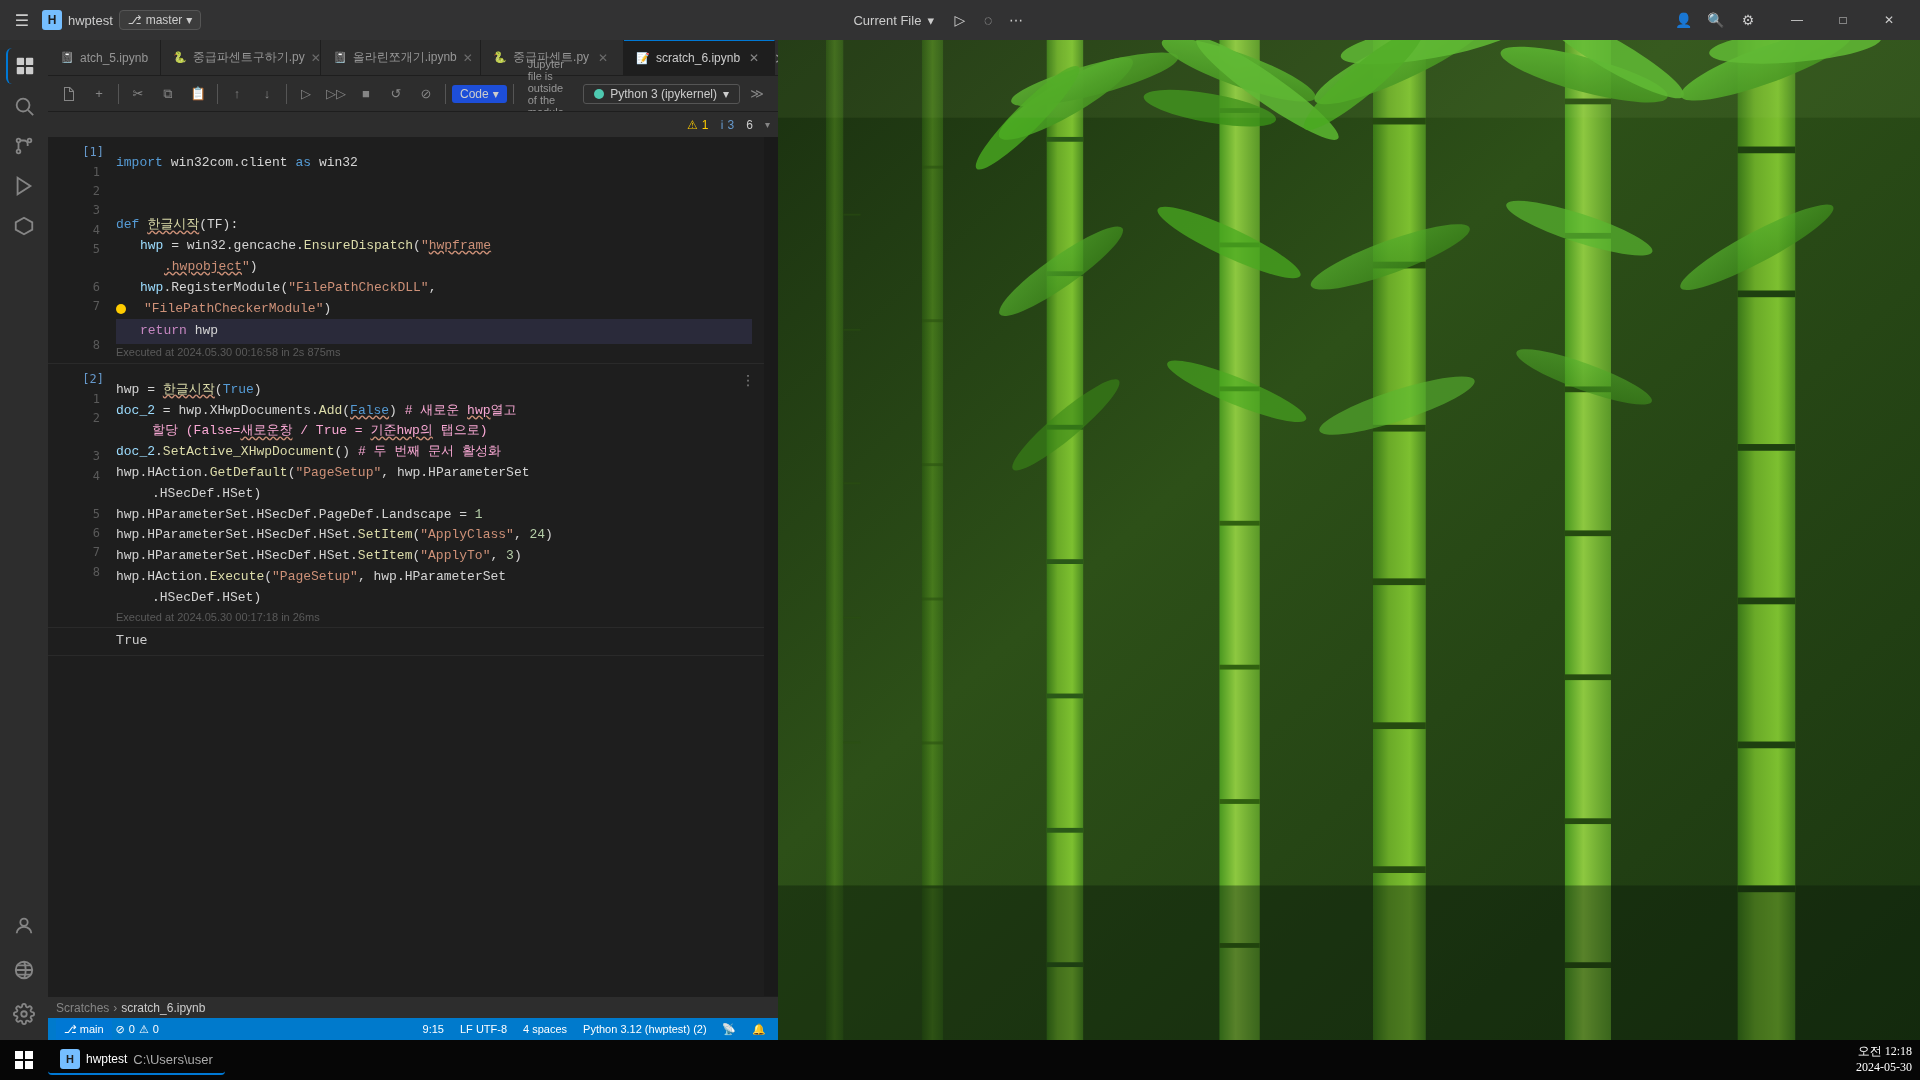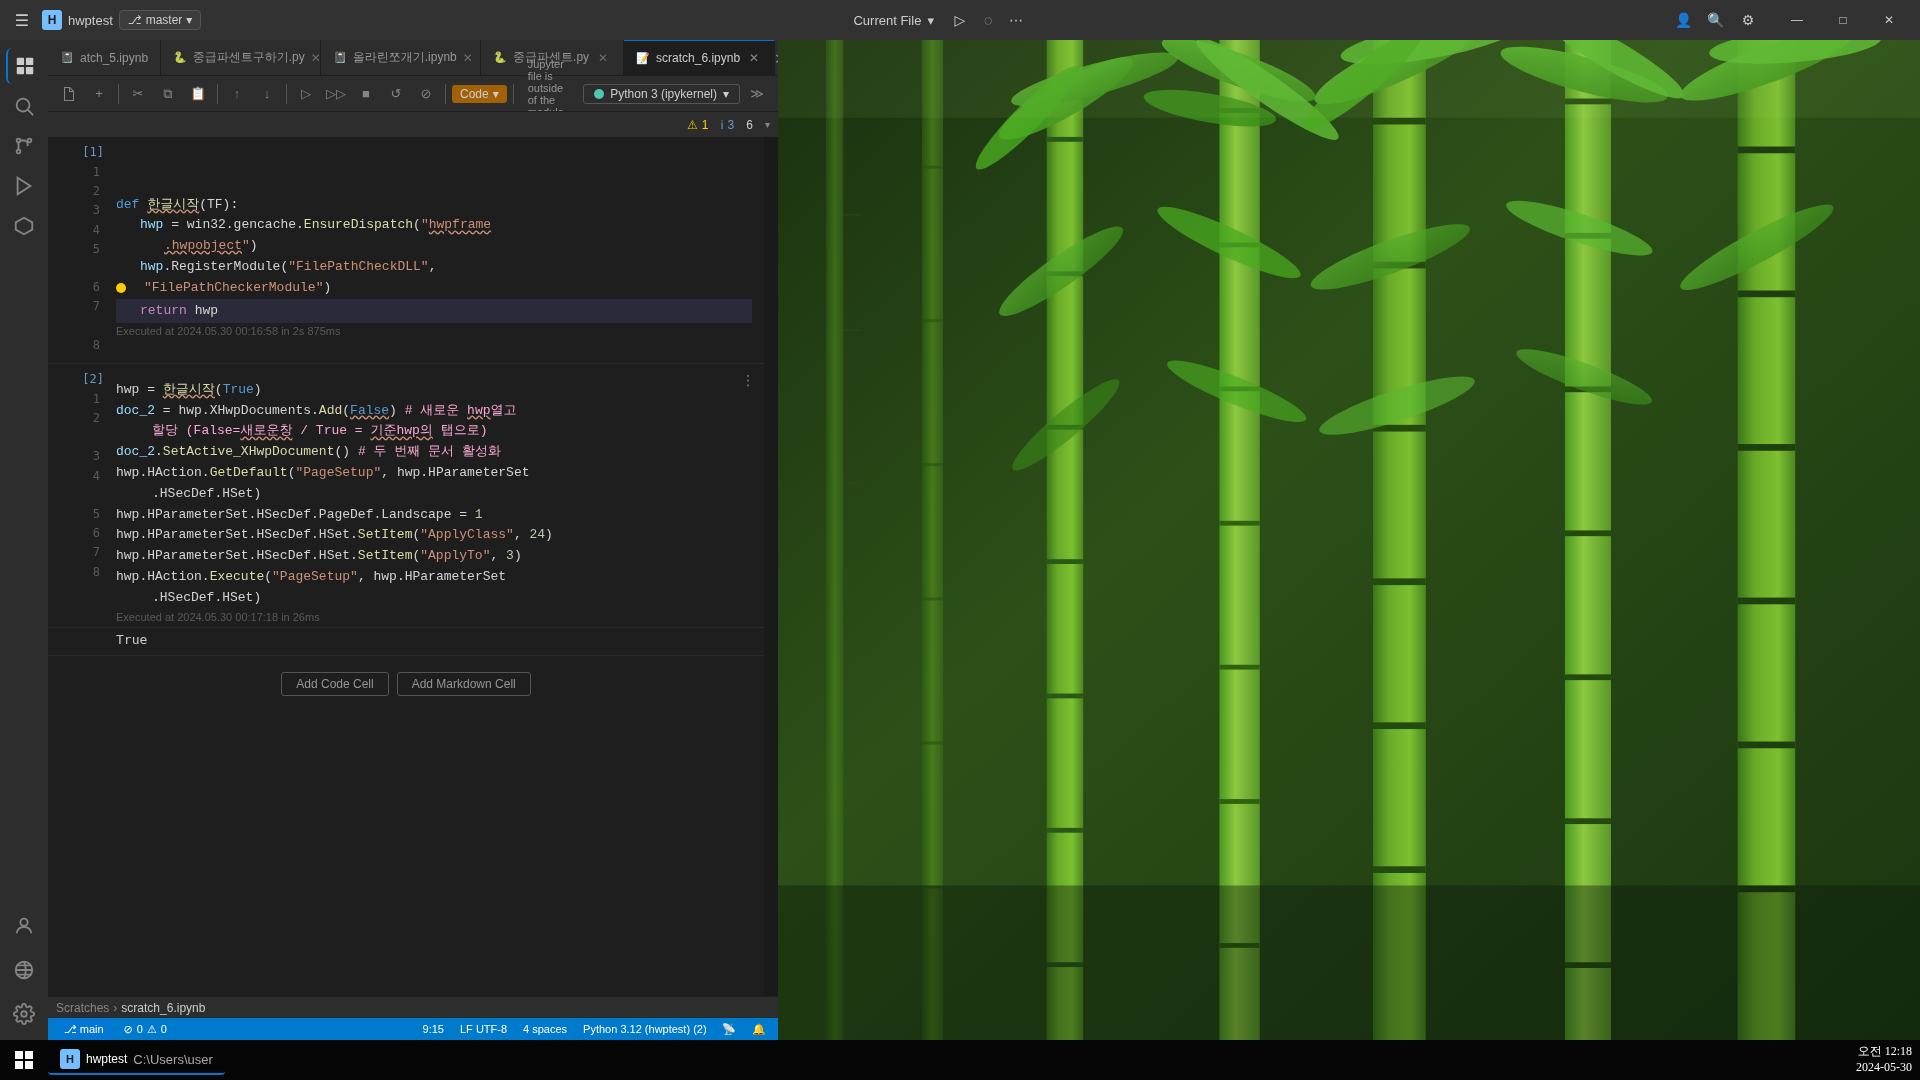--- a/index.html
+++ b/index.html
@@ -35,21 +35,21 @@
     .tab { display: flex; align-items: center; padding: 0 12px; gap: 6px; font-size: 12px; color: #969696; cursor: pointer; border-right: 1px solid #1e1e1e; white-space: nowrap; max-width: 160px; }
     .tab.active { background: #1e1e1e; color: #cccccc; border-top: 1px solid #0078d4; }
     .tab-icon { font-size: 11px; width: 14px; }
     .tab-close { width: 16px; height: 16px; display: flex; align-items: center; justify-content: center; border-radius: 3px; font-size: 12px; opacity: 0.6; }
     .tab-more { width: 28px; display: flex; align-items: center; justify-content: center; cursor: pointer; color: #969696; font-size: 14px; }
 
     
     .toolbar { height: 36px; background: #2d2d2d; display: flex; align-items: center; padding: 0 8px; gap: 4px; flex-shrink: 0; border-top: 1px solid #1e1e1e; }
     .toolbar-btn { width: 26px; height: 26px; display: flex; align-items: center; justify-content: center; cursor: pointer; border-radius: 4px; font-size: 13px; color: #858585; }
     .toolbar-separator { width: 1px; height: 20px; background: #555; margin: 0 2px; }
-    .code-dropdown { display: flex; align-items: center; gap: 4px; padding: 2px 8px; background: #a16207; border-radius: 3px; font-size: 12px; color: #cccccc; cursor: pointer; }
+    .code-dropdown { display: flex; align-items: center; gap: 4px; padding: 2px 8px; background: #1d4ed8; border-radius: 3px; font-size: 12px; color: #cccccc; cursor: pointer; }
     .jupyter-notice { flex: 1; font-size: 11px; color: #969696; padding: 0 8px; }
     .kernel-btn { display: flex; align-items: center; gap: 6px; padding: 2px 10px; border: 1px solid #555; border-radius: 3px; font-size: 12px; color: #cccccc; cursor: pointer; }
 
     
     .alert-bar { height: 26px; background: #2d2d2d; display: flex; align-items: center; justify-content: flex-end; padding: 0 8px; gap: 12px; font-size: 12px; flex-shrink: 0; border-top: 1px solid #1e1e1e; }
     .alert-item { display: flex; align-items: center; gap: 4px; cursor: pointer; }
     .alert-warning { color: #ffcc00; }
     .alert-info { color: #6699cc; }
     .alert-num { color: #cccccc; }
     .alert-chevron { color: #858585; font-size: 10px; }
@@ -78,21 +78,21 @@
     
     .add-cell-area { display: flex; align-items: center; justify-content: center; gap: 8px; padding: 16px; }
     .add-cell-btn { padding: 4px 14px; background: transparent; border: 1px solid #555; border-radius: 3px; color: #969696; font-size: 12px; cursor: pointer; }
 
     
     .right-panel { flex: 1; position: relative; overflow: hidden; }
     .bamboo-bg { width: 100%; height: 100%; background: linear-gradient(135deg, #1a3a1a 0%, #2d5a1e 20%, #4a8a2a 40%, #3d7a22 60%, #2a5a18 80%, #1e4a15 100%); position: relative; overflow: hidden; }
 
     
     .status-bar { height: 22px; background: #007acc; display: flex; align-items: center; padding: 0 8px; font-size: 11px; color: white; gap: 12px; flex-shrink: 0; }
-    .status-left { display: flex; align-items: center; gap: 8px; }
+    .status-left { display: flex; align-items: center; }
     .status-right { margin-left: auto; display: flex; align-items: center; gap: 8px; }
     .status-item { display: flex; align-items: center; gap: 4px; cursor: pointer; padding: 0 4px; }
 
     
     .taskbar { height: 40px; background: rgba(0,0,0,0.8); display: flex; align-items: center; padding: 0 8px; gap: 8px; flex-shrink: 0; }
     .taskbar-start { width: 32px; height: 32px; display: flex; align-items: center; justify-content: center; cursor: pointer; }
     .taskbar-app { display: flex; align-items: center; gap: 6px; padding: 4px 8px; border-radius: 4px; cursor: pointer; border-bottom: 2px solid #0078d4; }
     .taskbar-right { margin-left: auto; display: flex; align-items: center; gap: 8px; font-size: 12px; color: white; }
     .taskbar-time { text-align: right; line-height: 1.3; font-family: Liberation Serif, serif; }
     .yellow-dot { display: inline-block; width: 10px; height: 10px; border-radius: 50%; background: #ffcc00; margin-right: 6px; flex-shrink: 0; }
@@ -293,20 +293,21 @@
               <div class="line-num">5</div>
               <div class="line-num">&nbsp;</div>
               <div class="line-num">6</div>
               <div class="line-num">7</div>
               <div class="line-num">&nbsp;</div>
               <div class="line-num">8</div>
             </div>
           </div>
           <div style="flex:1; padding: 8px 4px 0 0;">
             <div class="cell-content">
+              <div><span class="kw">import</span> <span style="color:#d4d4d4;">win32com.client</span> <span class="kw">as</span> <span style="color:#d4d4d4;">win32</span></div>
               <div>&nbsp;</div>
               <div>&nbsp;</div>
               <div><span class="kw">def</span> <span class="ko-fn" style="color:#dcdcaa;text-decoration:underline wavy #ce9178;">한글시작</span><span style="color:#d4d4d4;">(TF):</span></div>
               <div><span style="padding-left:24px;"><span class="var">hwp</span> = <span style="color:#d4d4d4;">win32.gencache.</span><span class="fn">EnsureDispatch</span>(<span class="str">"<span style="text-decoration:underline wavy #ce9178;">hwpframe</span></span></span></div>
               <div><span style="padding-left:48px;"><span class="str"><span style="text-decoration:underline wavy #ce9178;">.hwpobject</span>"</span>)</span></div>
               <div><span style="padding-left:24px;"><span class="var">hwp</span>.RegisterModule(<span class="str">"FilePathCheckDLL"</span>,</span></div>
               <div style="display:flex;align-items:center;">
                 <span class="yellow-dot"></span>
                 <span style="padding-left:12px;"><span class="str">"FilePathCheckerModule"</span>)</span>
               </div>
@@ -350,24 +351,20 @@
             <div style="position:absolute;right:4px;top:4px;" class="cell-more-btn">⋮</div>
             <div class="cell-footer">Executed at 2024.05.30 00:17:18 in 26ms</div>
           </div>
         </div>
 
         <div class="cell">
           <div style="width:60px;flex-shrink:0;"></div>
           <div class="cell-output" style="padding-left:8px;">True</div>
         </div>
 
-        <div class="add-cell-area">
-          <button class="add-cell-btn">Add Code Cell</button>
-          <button class="add-cell-btn">Add Markdown Cell</button>
-        </div>
       </div>
       <div class="minimap"></div>
     </div>
 
     <div style="height:22px;background:#2d2d2d;display:flex;align-items:center;padding:0 8px;font-size:12px;color:#858585;border-top:1px solid #1e1e1e;flex-shrink:0;">
       <span>Scratches</span>
       <span style="margin:0 4px;">›</span>
       <span style="color:#cccccc;">scratch_6.ipynb</span>
     </div>
 

